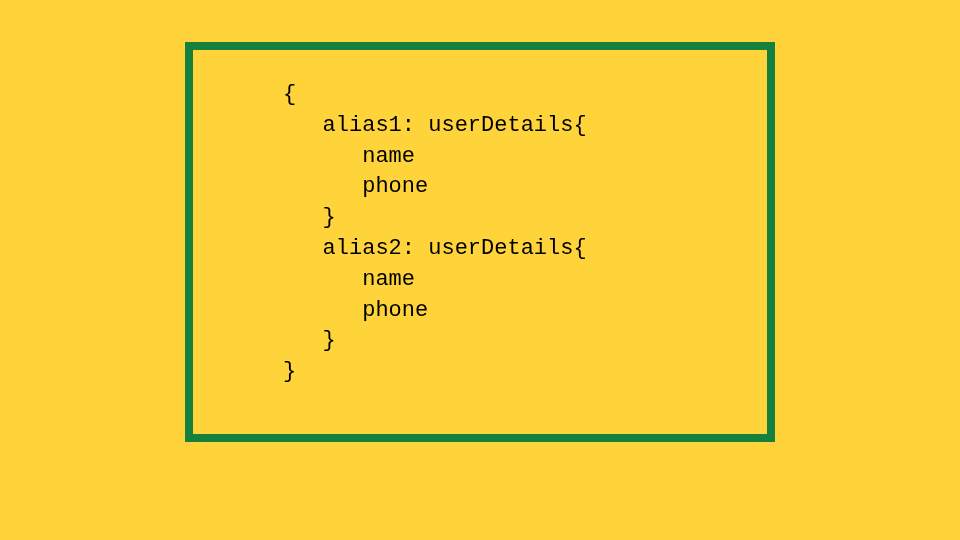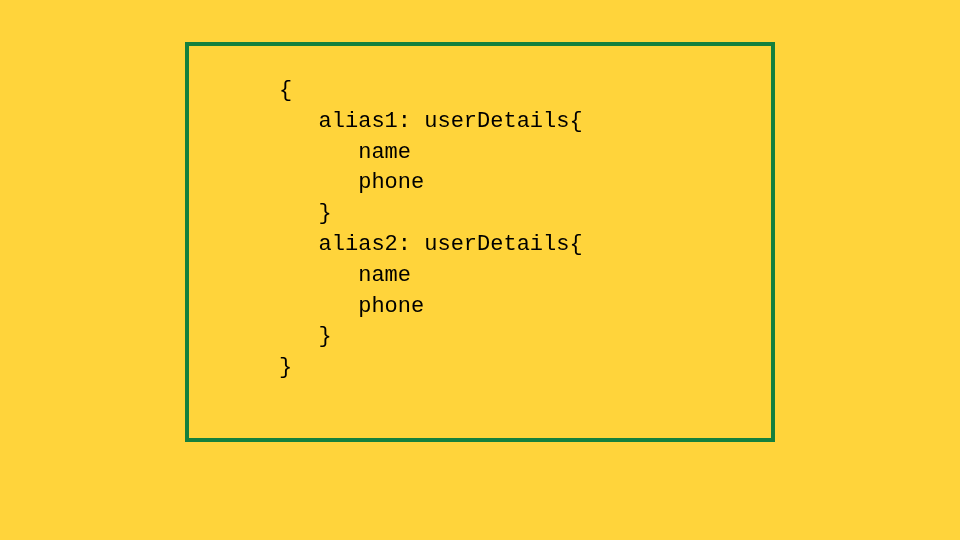--- a/index.html
+++ b/index.html
@@ -10,21 +10,21 @@
     body {
       width: 960px;
       height: 540px;
       background-color: #FFD43B;
       display: flex;
       align-items: flex-start;
       justify-content: center;
       padding-top: 42px;
     }
     .code-box {
-      border: 4px solid #15803d;
+      border: 8px solid #15803d;
       width: 590px;
       height: 400px;
       padding: 30px 0 30px 90px;
     }
     pre {
       font-family: "Consolas", "Menlo", "Monaco", "Courier New", monospace;
       font-size: 22px;
       line-height: 1.4;
       color: #000000;
       white-space: pre;

